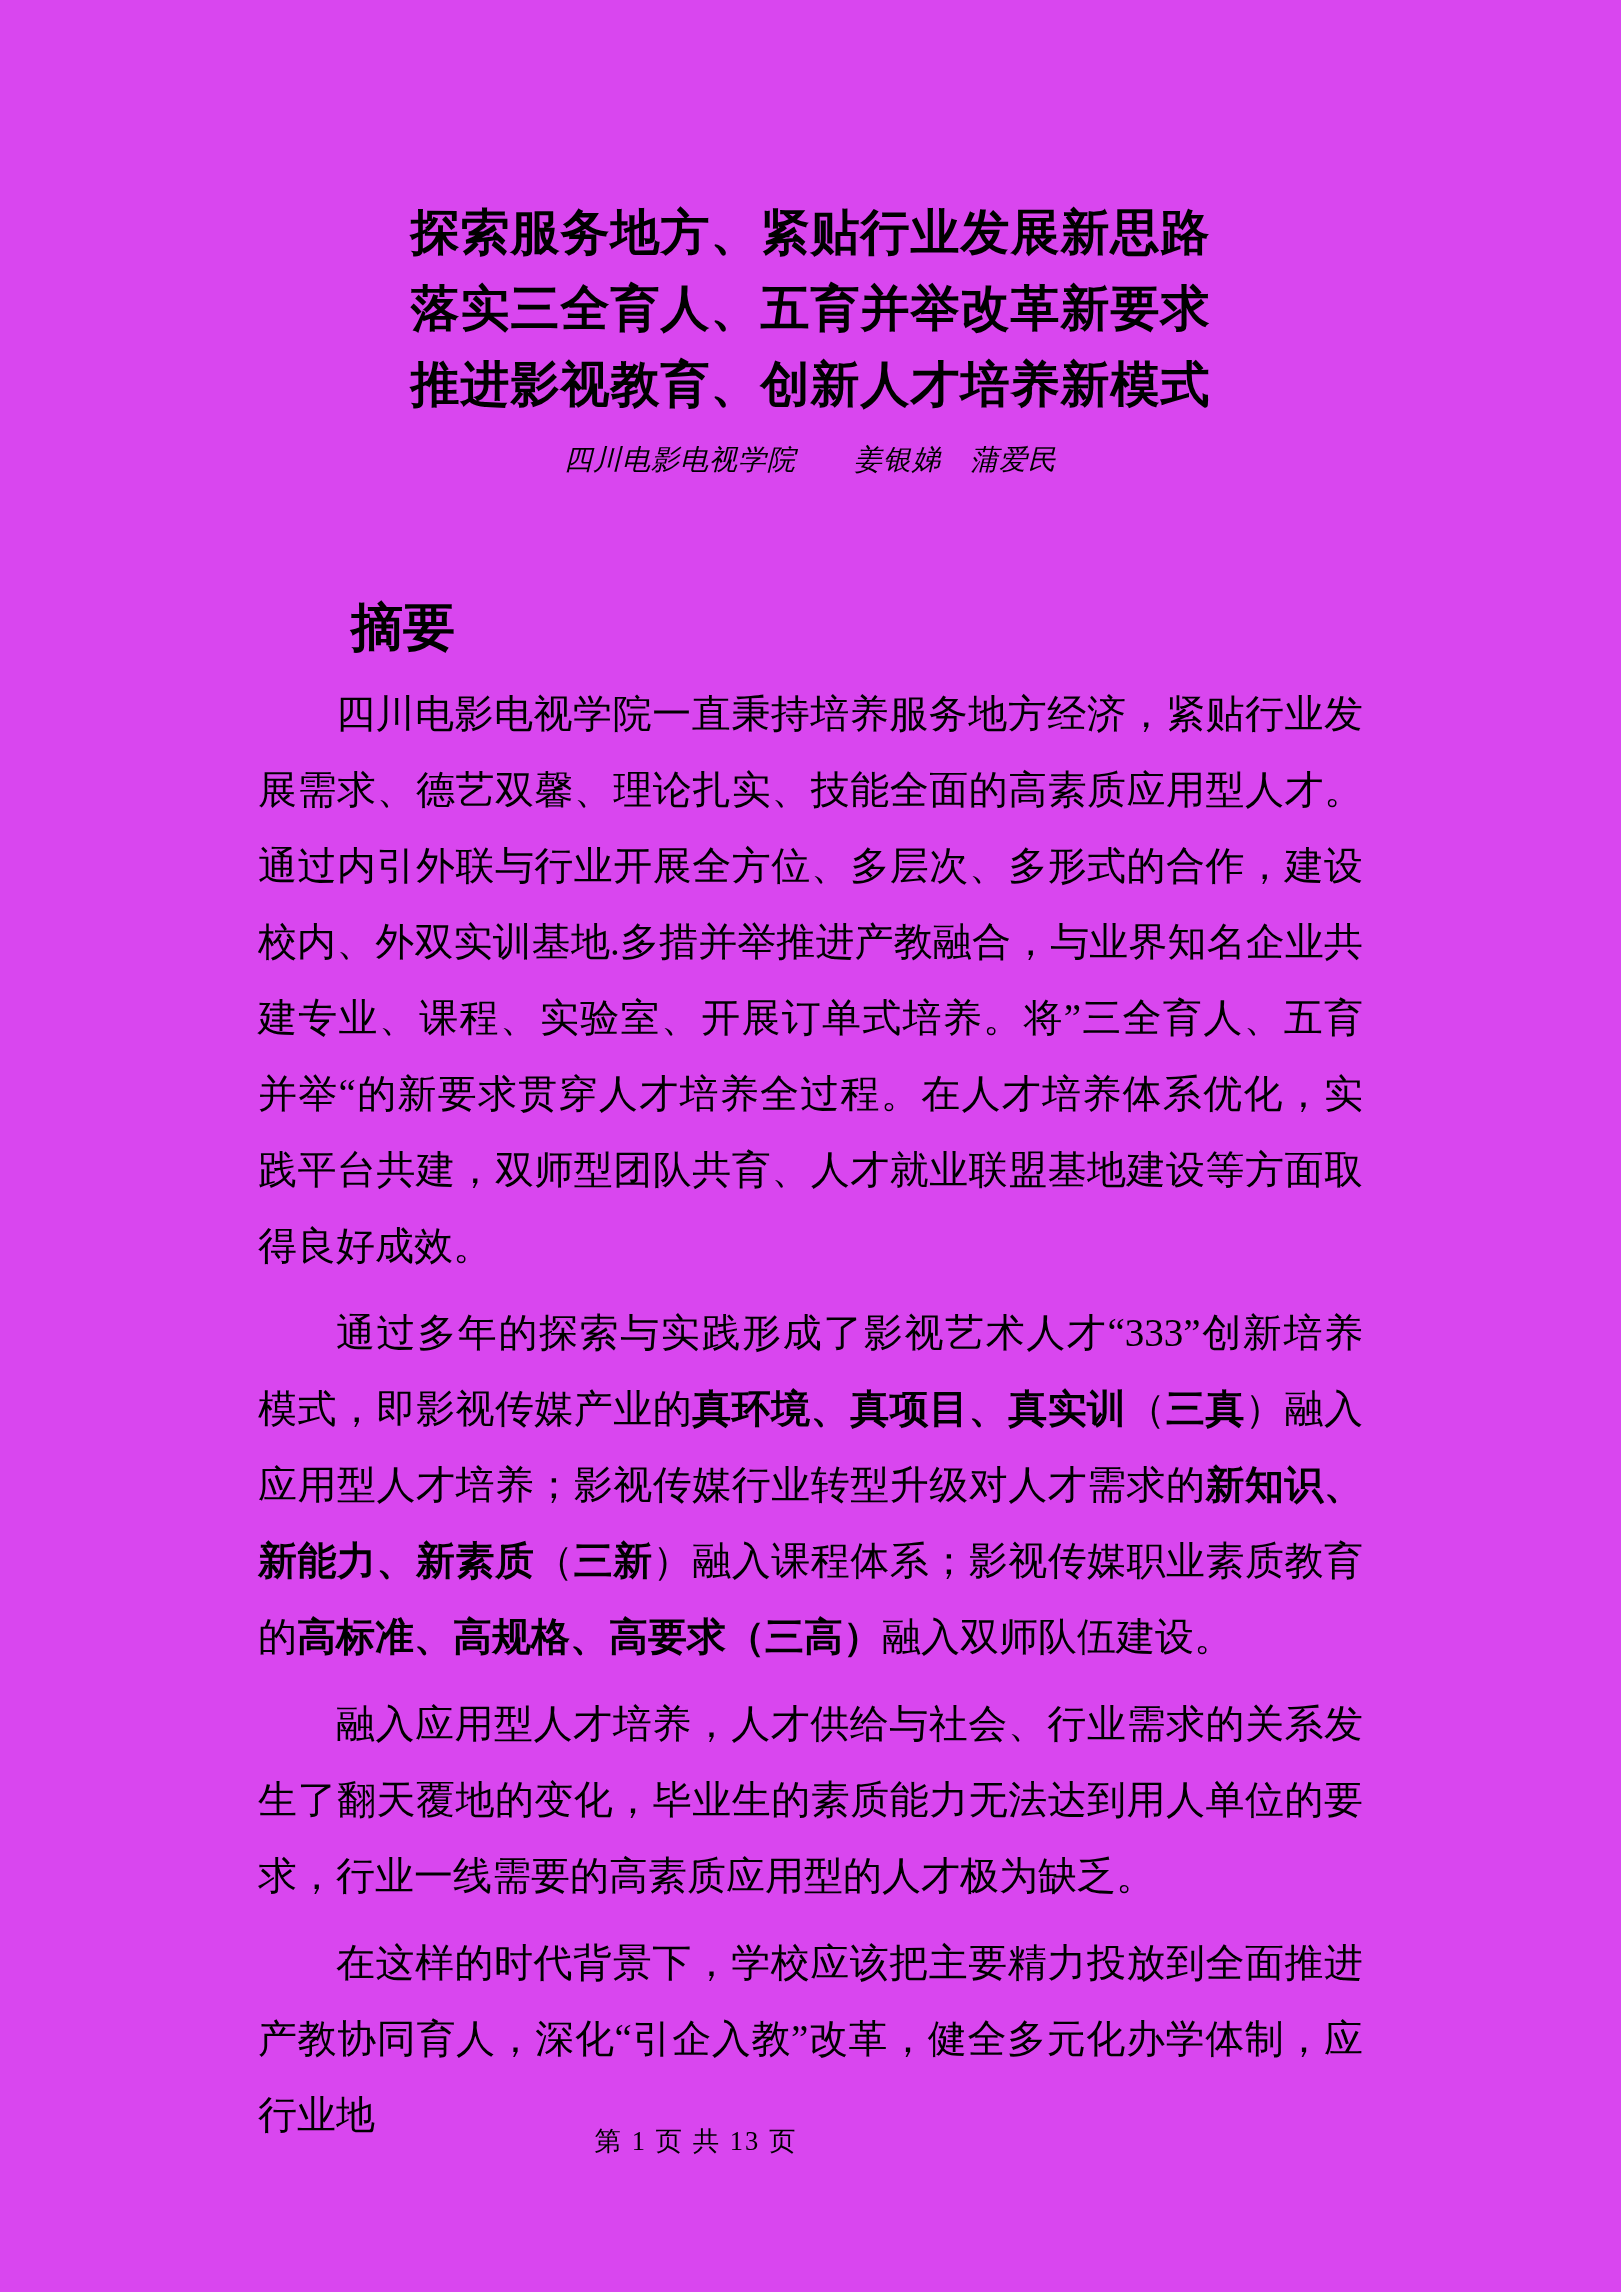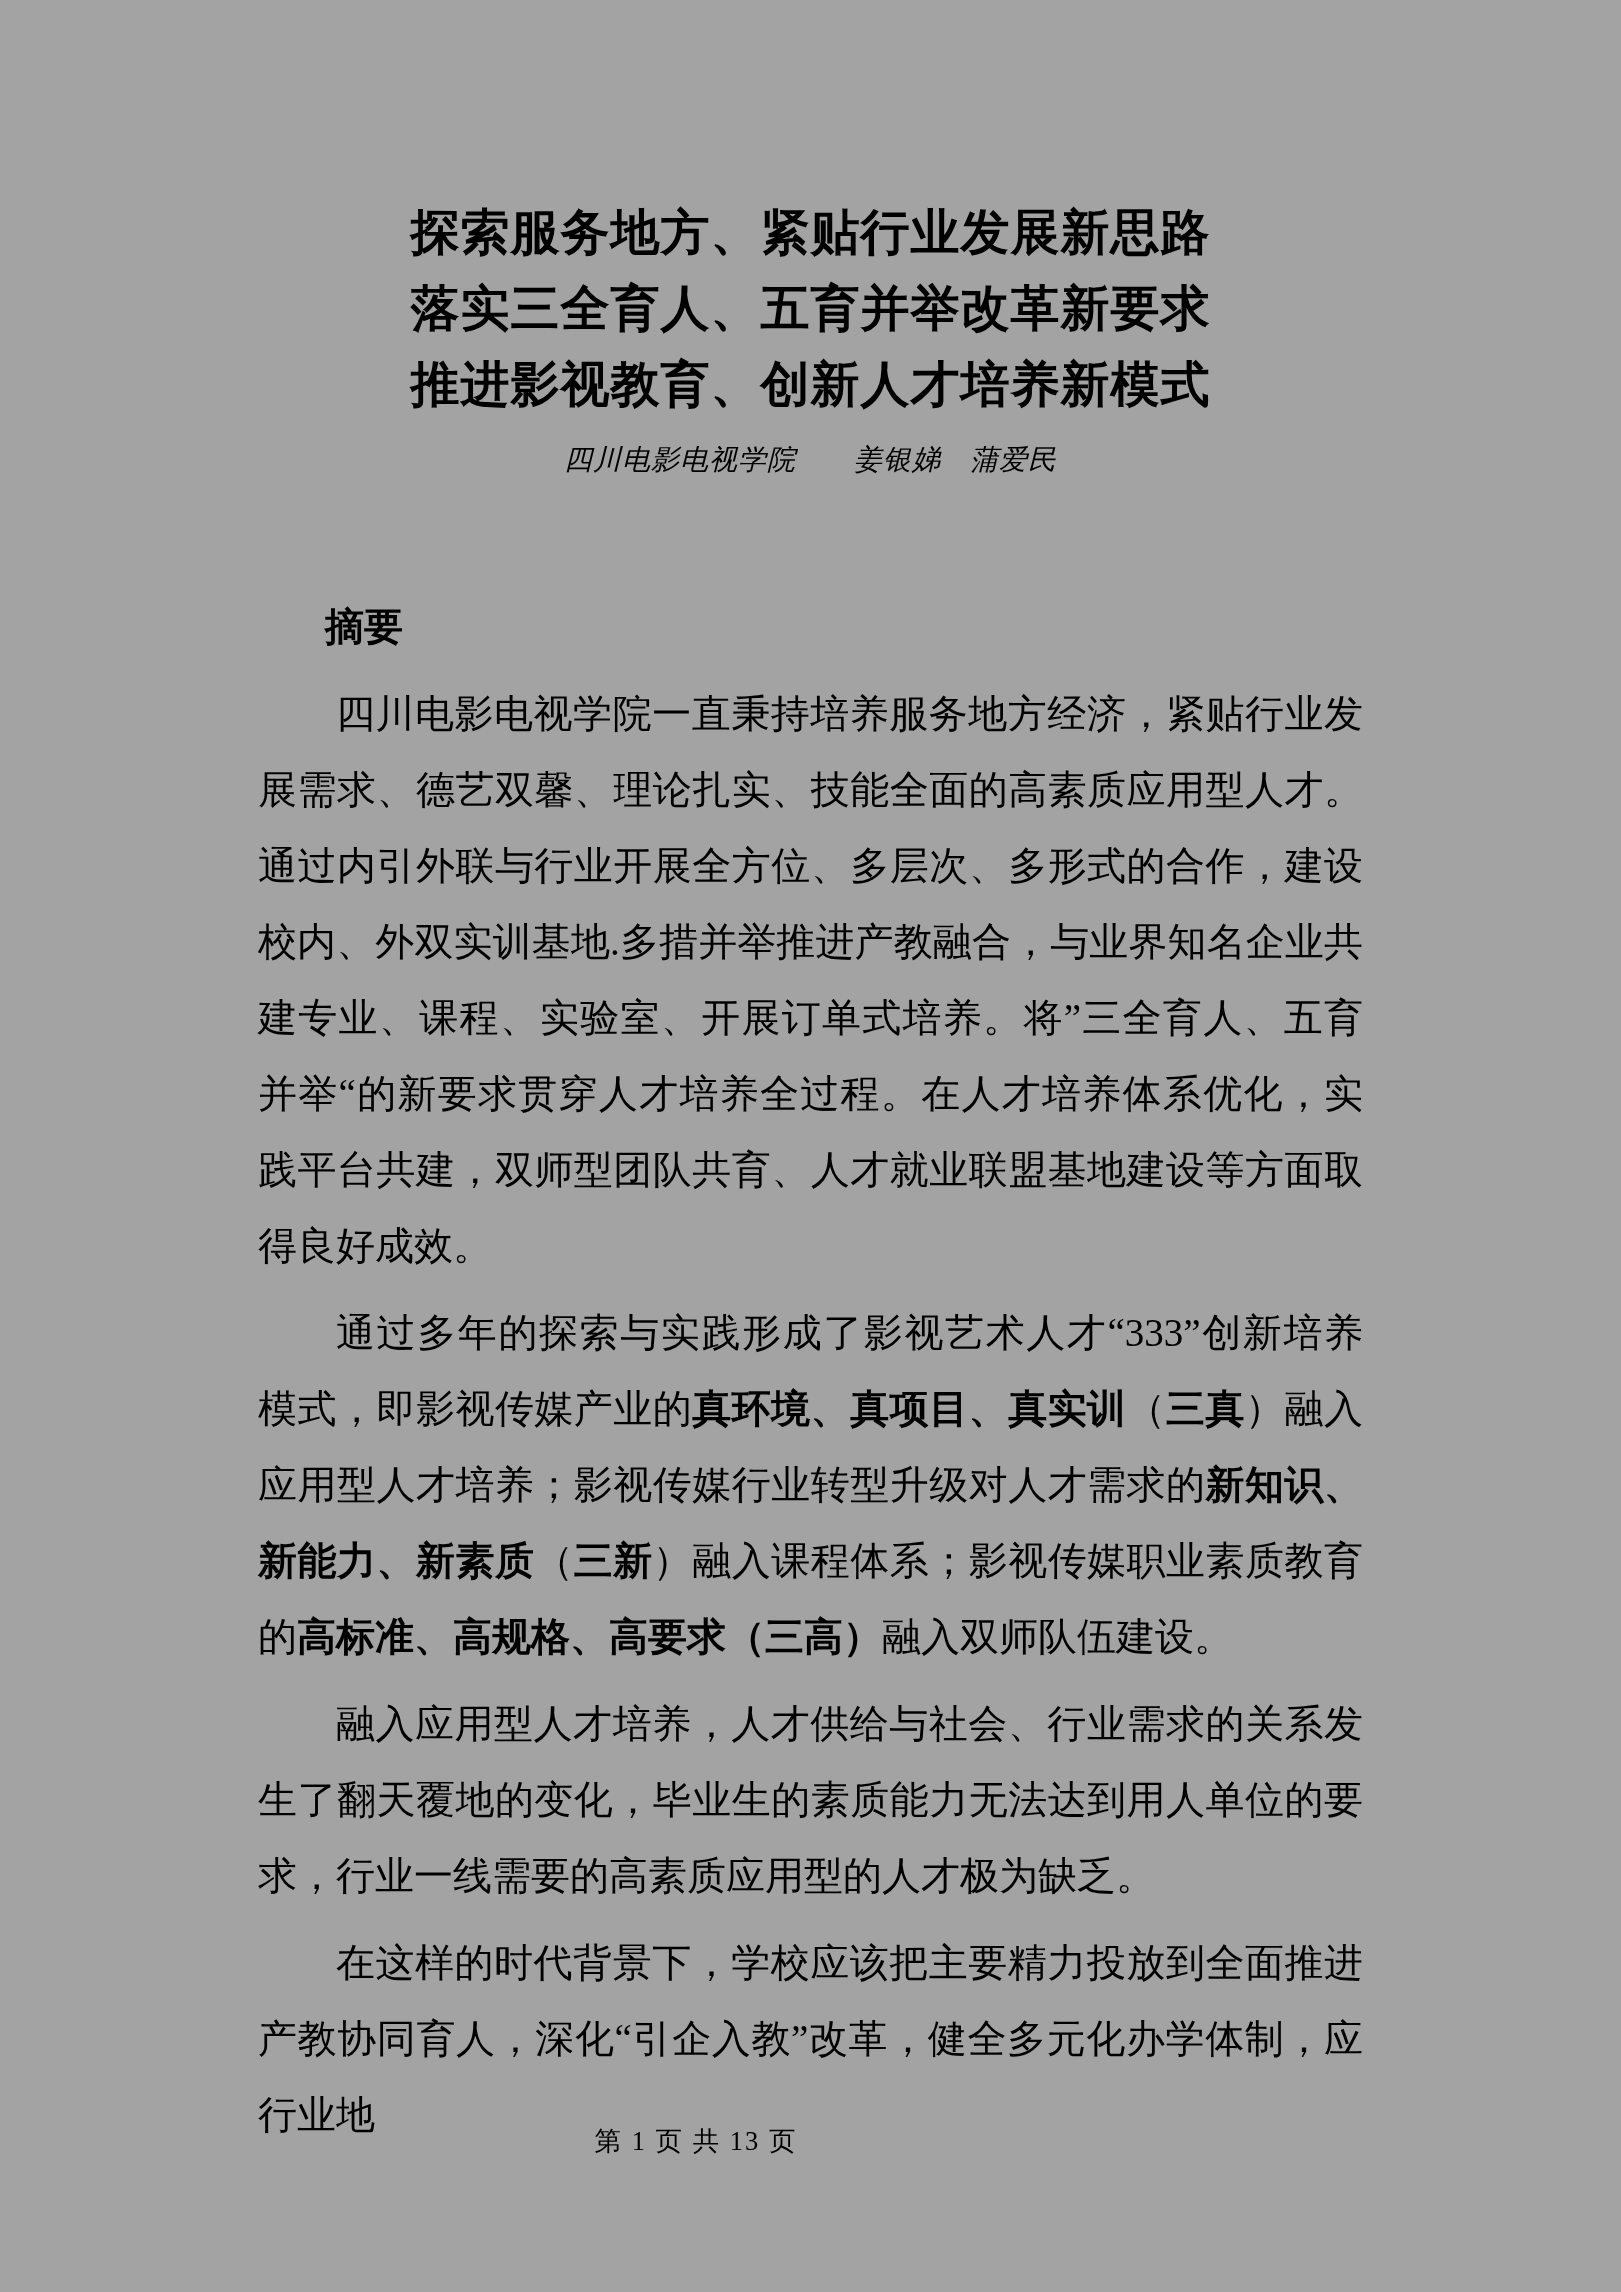--- a/index.html
+++ b/index.html
@@ -1,20 +1,20 @@
 <!DOCTYPE html>
 <html lang="zh"><head>
 <meta charset="utf-8">
 <style>
   html,body{margin:0;padding:0;background:#ffffff;}
   .page{
     position:relative;
     width:1621px;
     height:2293px;
-    background:#a3a3a3;
+    background:#d946ef;
     color:#000000;
     font-family:"Liberation Serif","DejaVu Serif",serif;
     overflow:hidden;
   }
   .title-block{
     position:absolute;
     top:194px;
     left:247px;
     width:1127px;
     text-align:center;
@@ -40,21 +40,21 @@
     position:absolute;
     top:589px;
     left:247px;
     width:1127px;
     font-size:39px;
     line-height:76px;
     text-align:justify;
   }
   .heading{
     margin:0;
-    font-size:39px;
+    font-size:52px;
     line-height:76px;
     font-weight:700;
     text-indent:2em;
     font-family:"Liberation Sans","DejaVu Sans",sans-serif;
     text-align:left;
   }
   .para{
     margin:11px;
     text-indent:2em;
   }

